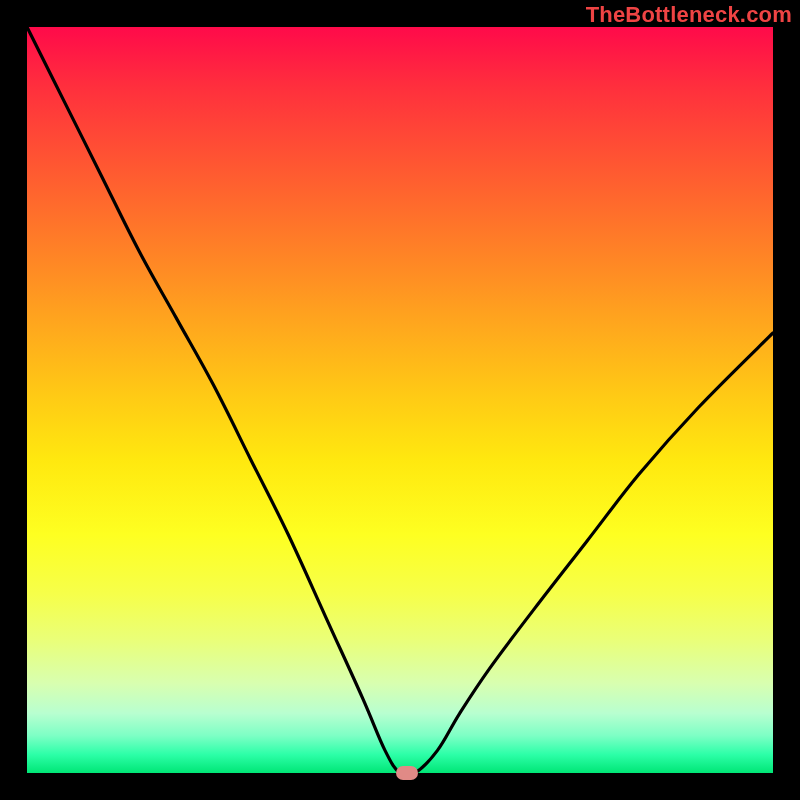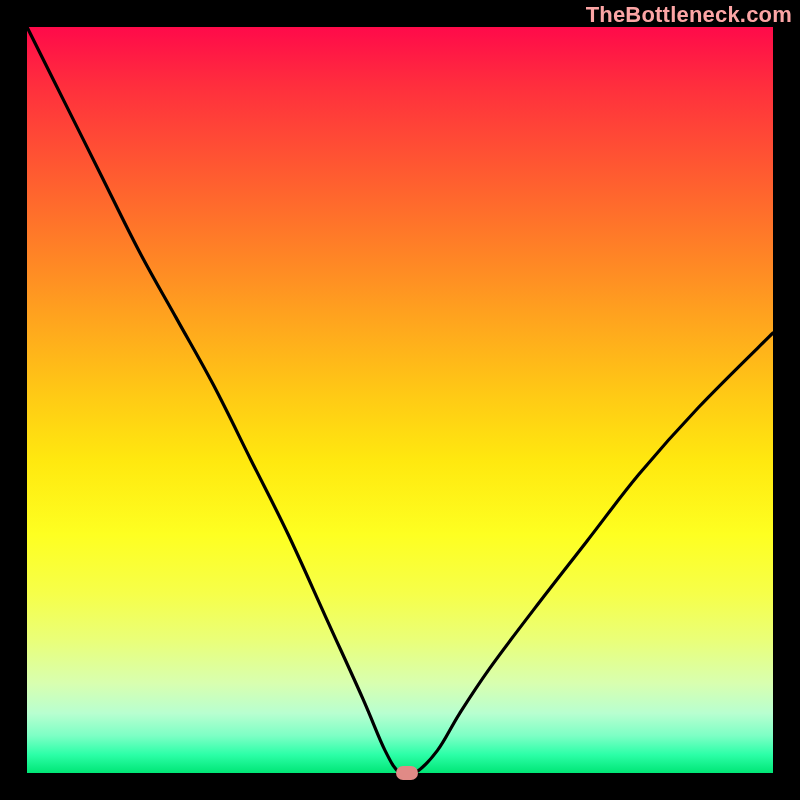--- a/index.html
+++ b/index.html
@@ -14,21 +14,21 @@
   .frame {
     position: relative;
     width: 800px;
     height: 800px;
     background: #000;
   }
   .watermark {
     position: absolute;
     top: 2px;
     right: 8px;
-    color: #fca5a5;
+    color: #ef4444;
     font-size: 22px;
     font-weight: 600;
     letter-spacing: 0.2px;
     user-select: none;
   }
   .plot {
     position: absolute;
     left: 27px;
     top: 27px;
     width: 746px;

